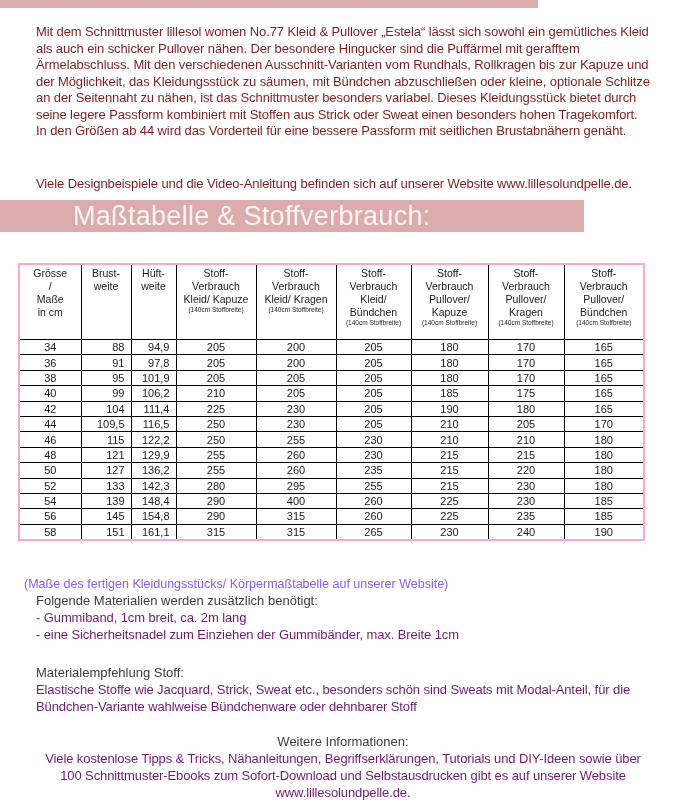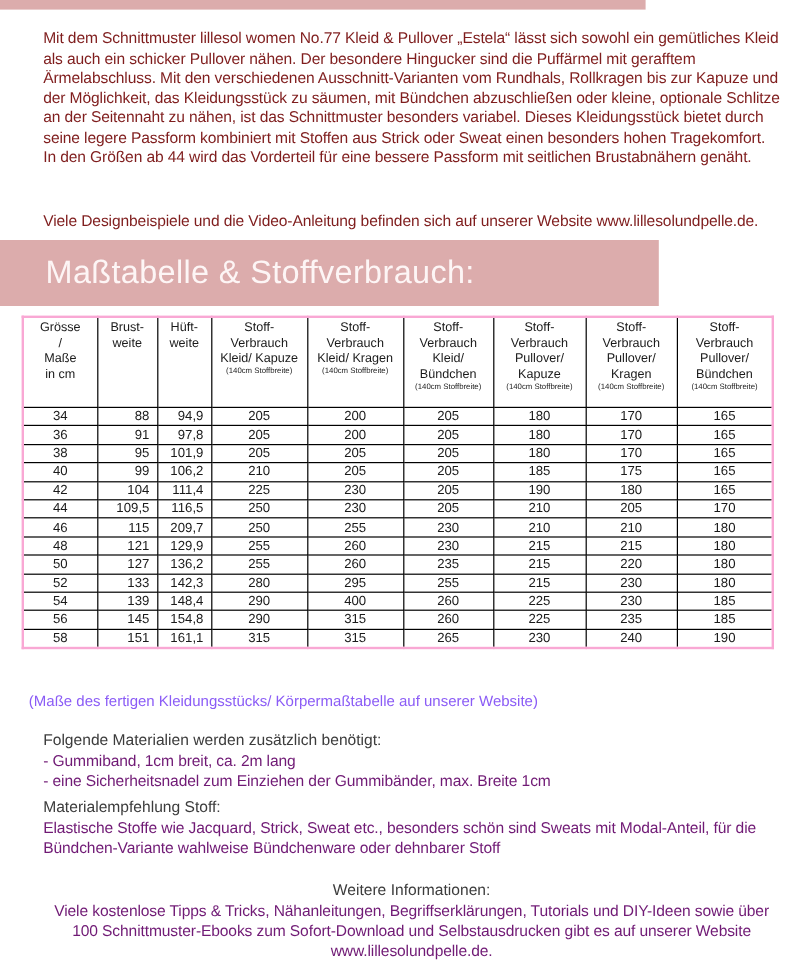--- a/index.html
+++ b/index.html
@@ -6,21 +6,21 @@
   body{
     width:677px;height:802px;position:relative;background:#ffffff;
     font-family:"Liberation Sans","DejaVu Sans",sans-serif;
     color:#3f3f3f;overflow:hidden;
   }
   .accent-bar{position:absolute;background:#dcacac;}
   #top-bar{left:0;top:0;width:538px;height:8px;}
   .bodytext{font-size:13px;line-height:16.5px;color:#7f1d1d;letter-spacing:-0.1px;}
   #intro1{position:absolute;left:36px;top:11px;width:614px;}
   #intro2{position:absolute;left:36px;top:163px;width:614px;}
-  #title-bar{left:0;top:200px;width:549px;height:55px;display:flex;align-items:center;}
+  #title-bar{left:0;top:200px;width:549px;height:32px;display:flex;align-items:center;padding-left:35px;}
   #title-bar .title{
     margin-left:38px;font-size:27px;color:#fdf5f5;font-weight:400;letter-spacing:0.3px;
   }
   
   #size-table{
     position:absolute;left:18px;top:263px;width:625px;
     border-collapse:collapse;table-layout:fixed;color:#1a1a1a;
   }
   #size-table th,#size-table td{
     border:1.5px solid #000;padding:0;overflow:hidden;
@@ -32,21 +32,21 @@
   }
   #size-table thead .h{white-space:pre-line;}
   #size-table thead .s{font-size:6.5px;line-height:8px;color:#222;}
   #size-table tbody td{
     height:14.4px;font-size:11px;line-height:12px;text-align:center;
   }
   #size-table tbody td:nth-child(2),
   #size-table tbody td:nth-child(3){text-align:right;padding-right:6px;}
   #caption{position:absolute;left:24px;top:564px;font-size:12.5px;color:#8b5cf6;}
   .section{position:absolute;left:36px;width:614px;}
-  #section-materials{top:608px;}
+  #section-materials{top:592px;}
   #section-fabric{top:664px;}
   #section-info{top:733px;text-align:center;}
   .section .heading{font-size:13px;line-height:17px;color:#3c3c3c;}
   .section .line{font-size:13px;line-height:17px;color:#701a75;letter-spacing:-0.1px;}
 </style>
 </head>
 <body>
 
 <div id="top-bar" class="accent-bar"></div>
 
@@ -191,21 +191,21 @@
         <td>250</td>
         <td>230</td>
         <td>205</td>
         <td>210</td>
         <td>205</td>
         <td>170</td>
       </tr>
       <tr>
         <td>46</td>
         <td>115</td>
-        <td>209,7</td>
+        <td>122,2</td>
         <td>250</td>
         <td>255</td>
         <td>230</td>
         <td>210</td>
         <td>210</td>
         <td>180</td>
       </tr>
       <tr>
         <td>48</td>
         <td>121</td>

